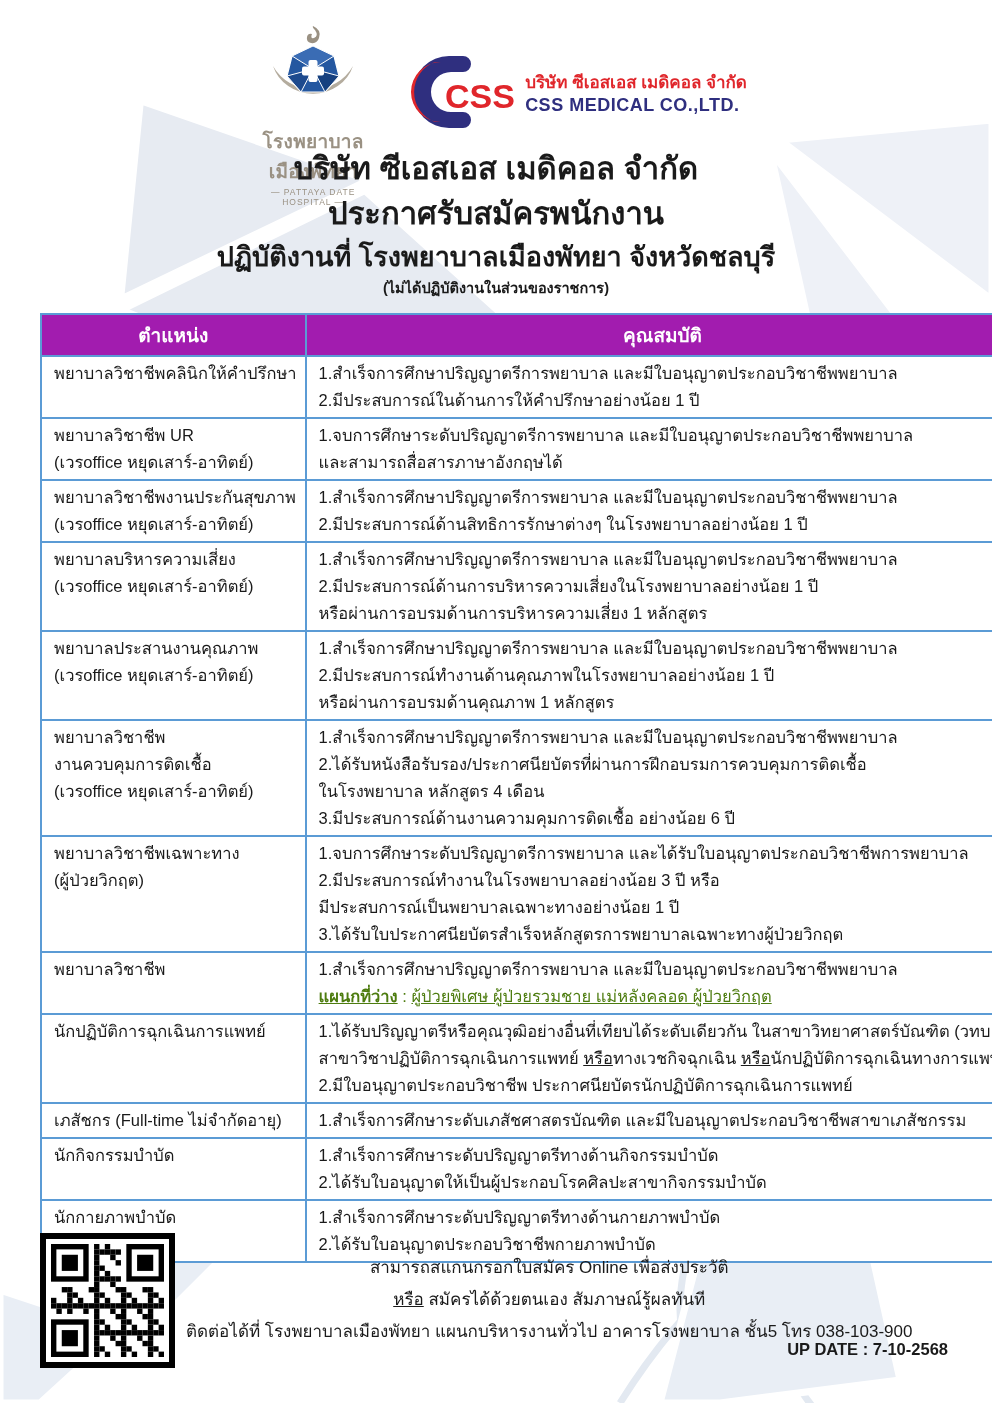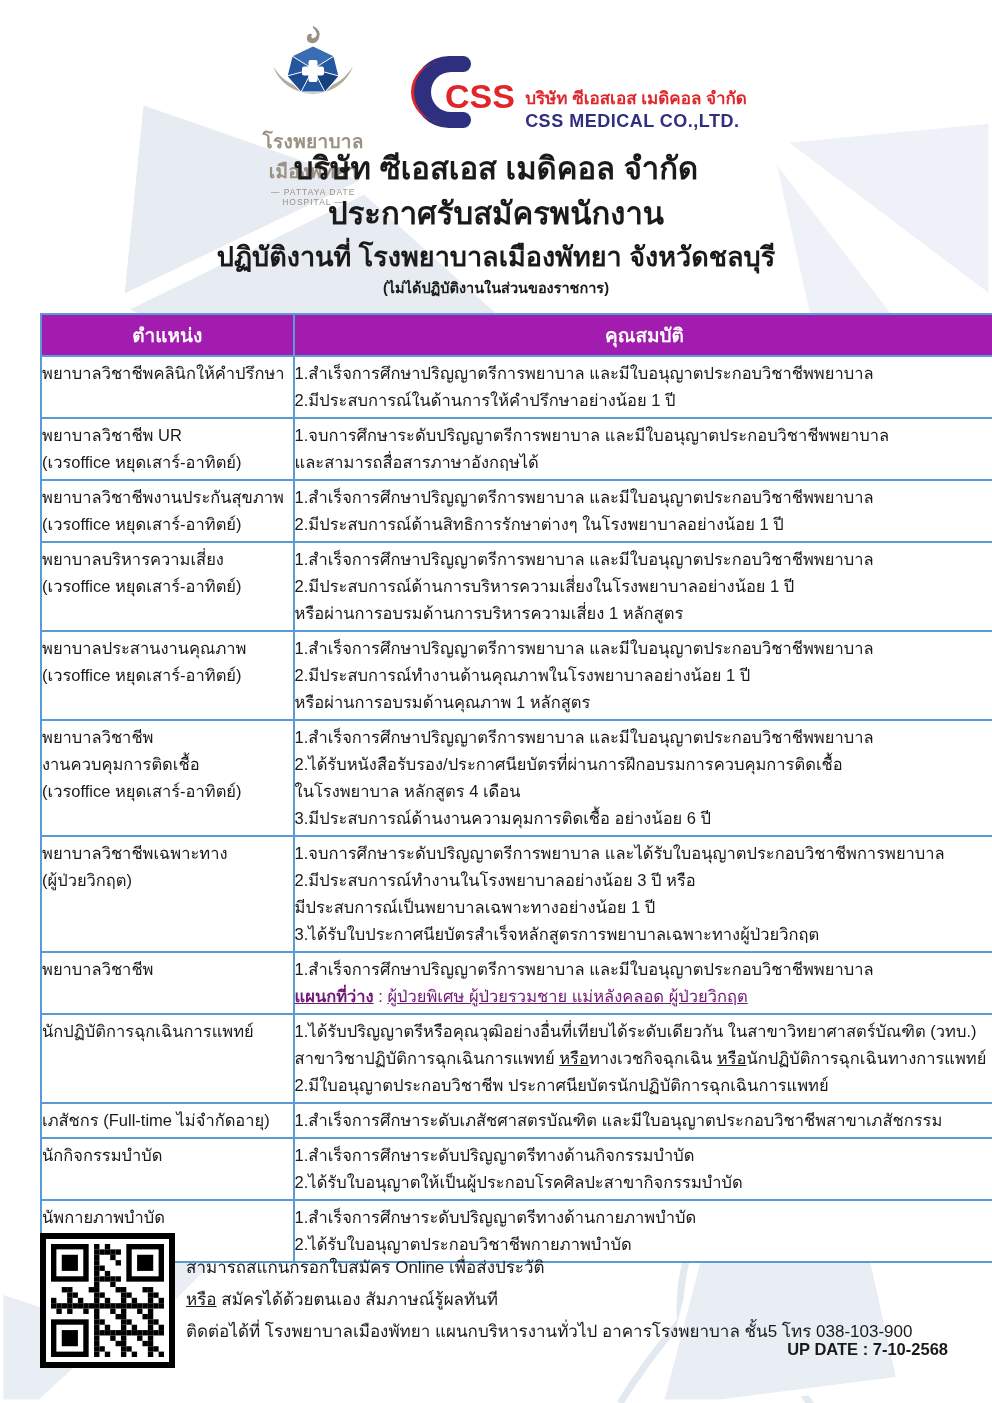--- a/index.html
+++ b/index.html
@@ -10,45 +10,45 @@
   
   .watermark { position:absolute; inset:0; z-index:0; pointer-events:none; }
 
   .content { position:relative; z-index:1; }
 
   
   .logo-row { position:absolute; top:24px; left:0; width:100%; display:flex; justify-content:center; align-items:flex-start; gap:28px; }
   .hosp-logo { width:136px; text-align:center; }
   .hosp-logo .hosp-name { color:#9a9183; font-size:19px; font-weight:bold; margin-top:2px; letter-spacing:.3px; }
   .hosp-logo .hosp-sub { color:#9a9183; font-size:8.5px; letter-spacing:1px; margin-top:1px; }
-  .css-logo { display:flex; align-items:flex-end; gap:8px; margin-top:28px; }
+  .css-logo { display:flex; align-items:center; gap:8px; margin-top:28px; }
   .css-logo-text .th { color:#e0262b; font-size:17px; font-weight:bold; }
   .css-logo-text .en { color:#2f2f7f; font-size:18px; font-weight:bold; letter-spacing:.5px; }
 
   
   .titles { position:absolute; top:146px; left:0; width:100%; text-align:center; }
   .t1 { font-size:31px; font-weight:bold; line-height:45px; }
   .t2 { font-size:31px; font-weight:bold; line-height:45px; }
   .t3 { font-size:27px; font-weight:bold; line-height:42px; }
   .t4 { font-size:14.5px; font-weight:bold; line-height:20px; }
 
   
   table.jobs { position:absolute; left:40px; top:313px; width:912px; border-collapse:collapse; background:#ffffff; border:2px solid #41719C; }
   table.jobs th { background:#a21caf; color:#ffffff; font-size:19px; font-weight:bold; text-align:center; padding:5px 4px; border:2px solid #5B9BD5; }
-  table.jobs td { vertical-align:top; border:2px solid #5B9BD5; padding:3px 8px 3px 0; font-size:16.5px; }
+  table.jobs td { vertical-align:top; border:2px solid #5B9BD5; padding:3px 8px 3px 12px; font-size:16.5px; }
   table.jobs td.pos-cell { width:247px; }
   .line { line-height:27px; white-space:nowrap; }
   .u { text-decoration:underline; }
   .b { font-weight:bold; }
-  .red { color:#701a75; }
+  .red { color:#4d7c0f; }
 
   
   .qr-wrap { position:absolute; left:40px; top:1233px; width:135px; height:135px; }
   .footer-text { position:absolute; left:186px; top:1252px; font-size:17px; }
-  .footer-text .fline { line-height:32px; white-space:nowrap; }
+  .footer-text .fline { line-height:32px; white-space:nowrap;text-align:center; }
   .update { position:absolute; right:44px; top:1340px; font-size:16.5px; font-weight:bold; }
 </style>
 </head>
 <body>
 
 <div class="page">
 
   <svg class="watermark" width="992" height="1403" viewBox="0 0 992 1403">
     <g fill="#e7ebf2" stroke="#ffffff" stroke-width="8">
       <polygon points="140,100 370,180 120,300"></polygon>
@@ -230,21 +230,21 @@
             <td class="pos-cell">
               <div class="line"><span>นักกิจกรรมบำบัด</span></div>
             </td>
             <td>
               <div class="line"><span>1.สำเร็จการศึกษาระดับปริญญาตรีทางด้านกิจกรรมบำบัด</span></div>
               <div class="line"><span>2.ได้รับใบอนุญาตให้เป็นผู้ประกอบโรคศิลปะสาขากิจกรรมบำบัด</span></div>
             </td>
           </tr>
           <tr>
             <td class="pos-cell">
-              <div class="line"><span>นัพกายภาพบำบัด</span></div>
+              <div class="line"><span>นักกายภาพบำบัด</span></div>
             </td>
             <td>
               <div class="line"><span>1.สำเร็จการศึกษาระดับปริญญาตรีทางด้านกายภาพบำบัด</span></div>
               <div class="line"><span>2.ได้รับใบอนุญาตประกอบวิชาชีพกายภาพบำบัด</span></div>
             </td>
           </tr>
         </tbody>
     </table>
 
     <div class="qr-wrap">

